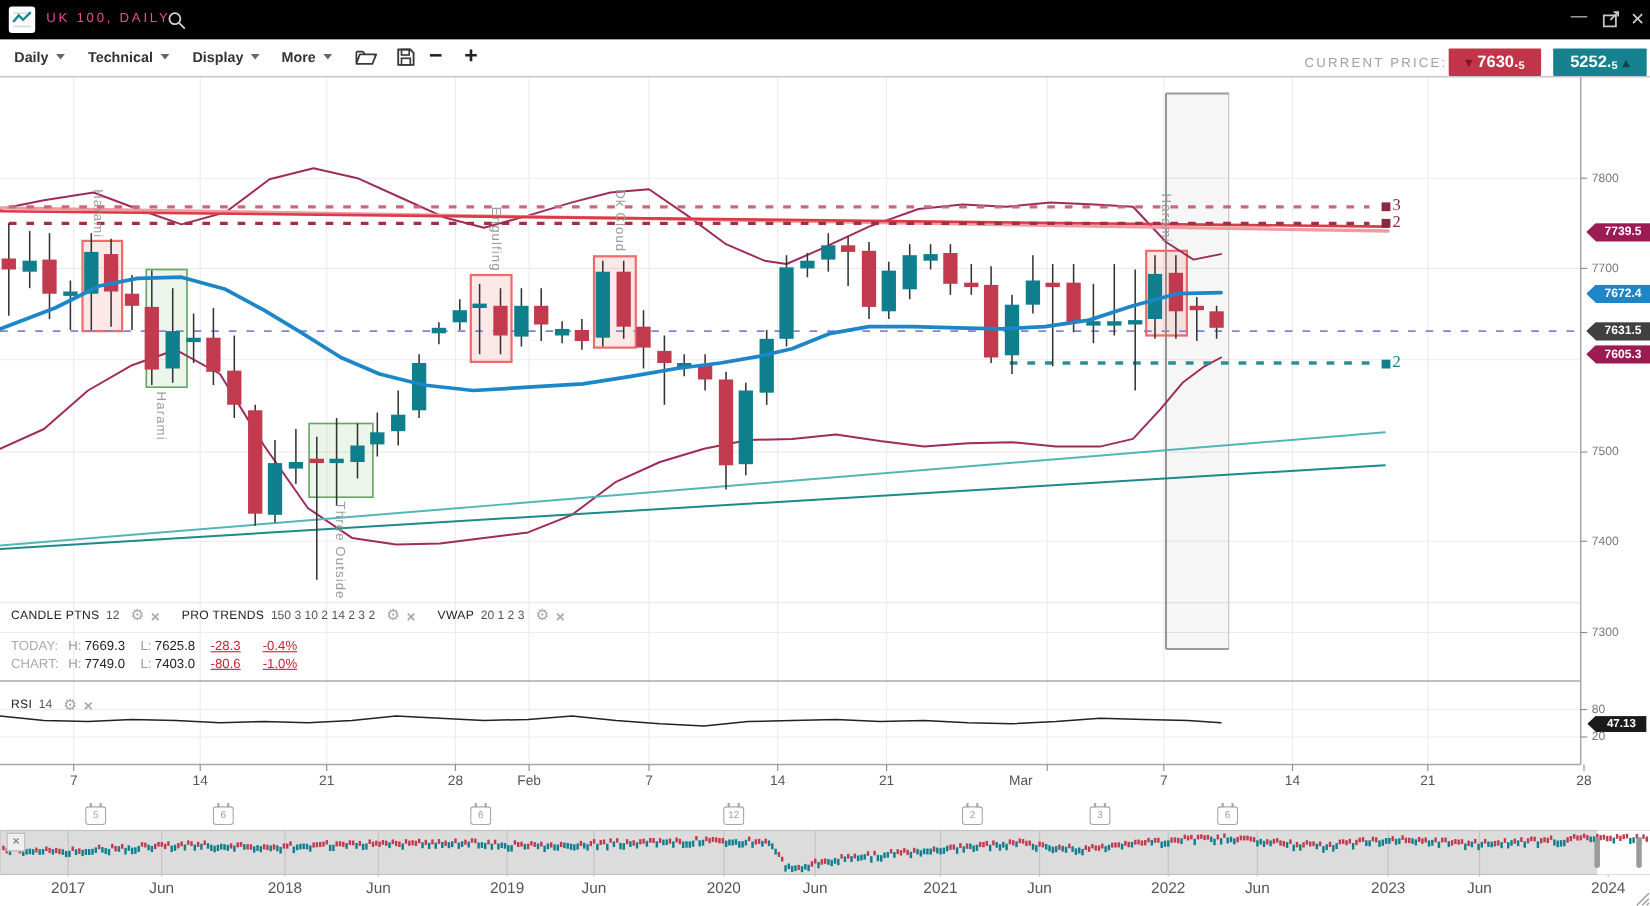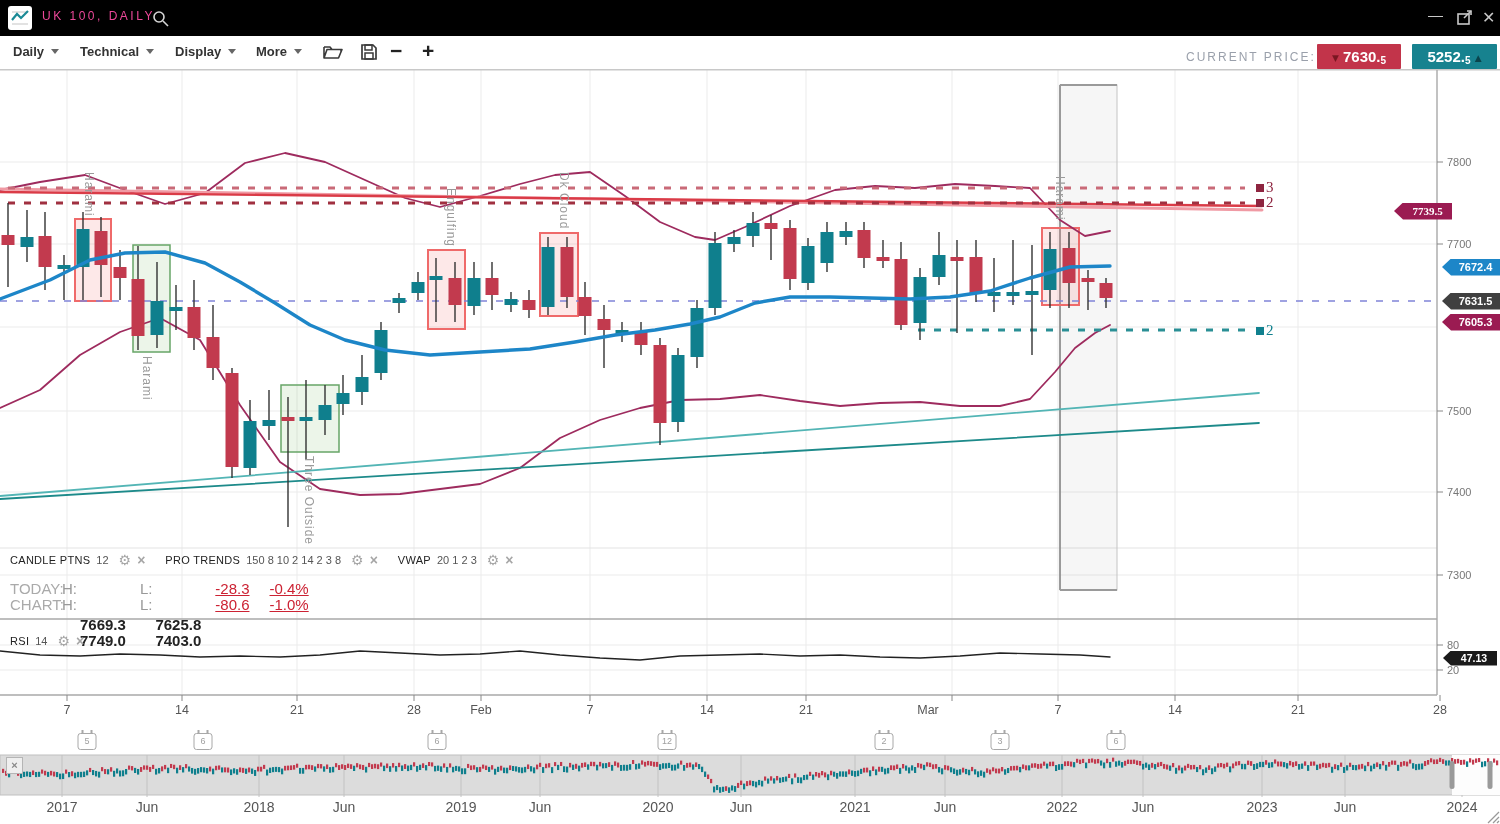--- a/index.html
+++ b/index.html
@@ -26,24 +26,24 @@
   .navlab{font-size:14px;color:#555;transform:translateX(-50%);}
   .axis-badge{height:17px;line-height:17px;color:#fff;font-size:11px;font-weight:bold;text-align:center;padding-left:9px;width:49px;clip-path:polygon(0 50%,9px 0,100% 0,100% 100%,9px 100%);}
   .cal{width:17px;height:15px;border:1.5px solid #a8a8a8;border-radius:3px;background:#fff;transform:translateX(-50%);text-align:center;font-size:9px;color:#a0a0a0;line-height:14px;}
   .cal:before{content:"";position:absolute;top:-4px;left:3px;width:2px;height:4px;background:#a8a8a8;}
   .cal:after{content:"";position:absolute;top:-4px;right:3px;width:2px;height:4px;background:#a8a8a8;}
   
   .lgd-row{top:552px;left:10px;font-size:11px;color:#555;display:flex;align-items:center;gap:6px;}
   .lgd-name{font-weight:normal;color:#222;letter-spacing:.3px;}
   .lgd-gear{color:#a6a6a6;font-size:14px;font-family:"DejaVu Sans",sans-serif;margin-left:4px;}
   .lgd-x{color:#a6a6a6;font-size:14px;font-weight:bold;margin-right:14px;}
-  .stat-row{left:10px;font-size:15px;display:flex;gap:0;}
+  .stat-row{left:10px;font-size:12px;display:flex;gap:0;}
   .stat-lab{color:#aaa;width:52px;}
   .hl-lab{color:#999;margin-right:3px;}
-  .hl-val{color:#222;font-weight:bold;margin-right:14px;margin-top:36px;}
+  .hl-val{color:#222;font-weight:normal;margin-right:14px;}
   .neg{color:#cc2233;margin-right:20px;text-decoration:underline;}
   .vlabel{writing-mode:vertical-rl;font-size:12px;color:#9b9b9b;letter-spacing:1px;}
   .target{font-family:"Liberation Serif",serif;font-size:15px;display:flex;align-items:center;gap:2px;}
   .target .sq{width:8px;height:8px;display:inline-block;}
   .rsi-badge{width:46px;height:15px;line-height:15px;background:#1a1a1a;color:#fff;font-size:10.5px;font-weight:bold;text-align:center;clip-path:polygon(0 50%,8px 0,100% 0,100% 100%,8px 100%);padding-left:8px;}
   svg{position:absolute;left:0;top:0;}
 </style>
 </head>
 <body>
 
@@ -804,21 +804,21 @@
   <div class="abs cp-label" style="left:1186px;">CURRENT PRICE:</div>
   <div class="abs price-badge" style="left:1317px;width:84px;background:#c2344a;"><span class="arr" style="color:#7a1622;">▼</span> <span>7630.</span><span class="frac">5</span></div>
   <div class="abs price-badge" style="left:1412px;width:85px;background:#17828f;"><span>5252.</span><span class="frac">5</span> <span class="arr" style="color:#0a444c;">▲</span></div>
 
   <div class="abs lgd-row">
     <span class="lgd-name">CANDLE PTNS</span>
     <span>12</span>
     <span class="lgd-gear">⚙</span>
       <span class="lgd-x">×</span>
     <span class="lgd-name">PRO TRENDS</span>
-    <span>150 8 10 2 14 2 3 8</span>
+    <span>150 3 10 2 14 2 3 2</span>
     <span class="lgd-gear">⚙</span>
       <span class="lgd-x">×</span>
     <span class="lgd-name">VWAP</span>
     <span>20 1 2 3</span>
     <span class="lgd-gear">⚙</span>
       <span class="lgd-x">×</span>
   </div>
   <div class="abs stat-row" style="top:580px;">
     <span class="stat-lab">TODAY:</span>
     <span class="hl-lab">H:</span>
@@ -849,21 +849,21 @@
   <div id="ylabels">
       <div class="abs ytick" style="left:1447px;top:156px;">7800</div>
       <div class="abs ytick" style="left:1447px;top:238px;">7700</div>
       <div class="abs ytick" style="left:1447px;top:405px;">7500</div>
       <div class="abs ytick" style="left:1447px;top:486px;">7400</div>
       <div class="abs ytick" style="left:1447px;top:569px;">7300</div>
       <div class="abs ytick" style="left:1447px;top:639px;">80</div>
       <div class="abs ytick" style="left:1447px;top:664px;">20</div>
     </div>
   <div id="pbadges">
-      <div class="abs axis-badge" style="left:1394px;top:202.5px;background:#9b1b52;font-family:Liberation Serif, serif;">7739.5</div>
+      <div class="abs axis-badge" style="left:1442px;top:202.5px;background:#9b1b52;">7739.5</div>
       <div class="abs axis-badge" style="left:1442px;top:258.5px;background:#1d86c8;">7672.4</div>
       <div class="abs axis-badge" style="left:1442px;top:292.5px;background:#404040;">7631.5</div>
       <div class="abs axis-badge" style="left:1442px;top:313.5px;background:#9b1b52;">7605.3</div>
     </div>
   <div id="xlabels">
       <div class="abs xtick" style="left:67px;top:703px;">7</div>
       <div class="abs xtick" style="left:182px;top:703px;">14</div>
       <div class="abs xtick" style="left:297px;top:703px;">21</div>
       <div class="abs xtick" style="left:414px;top:703px;">28</div>
       <div class="abs xtick" style="left:481px;top:703px;">Feb</div>

